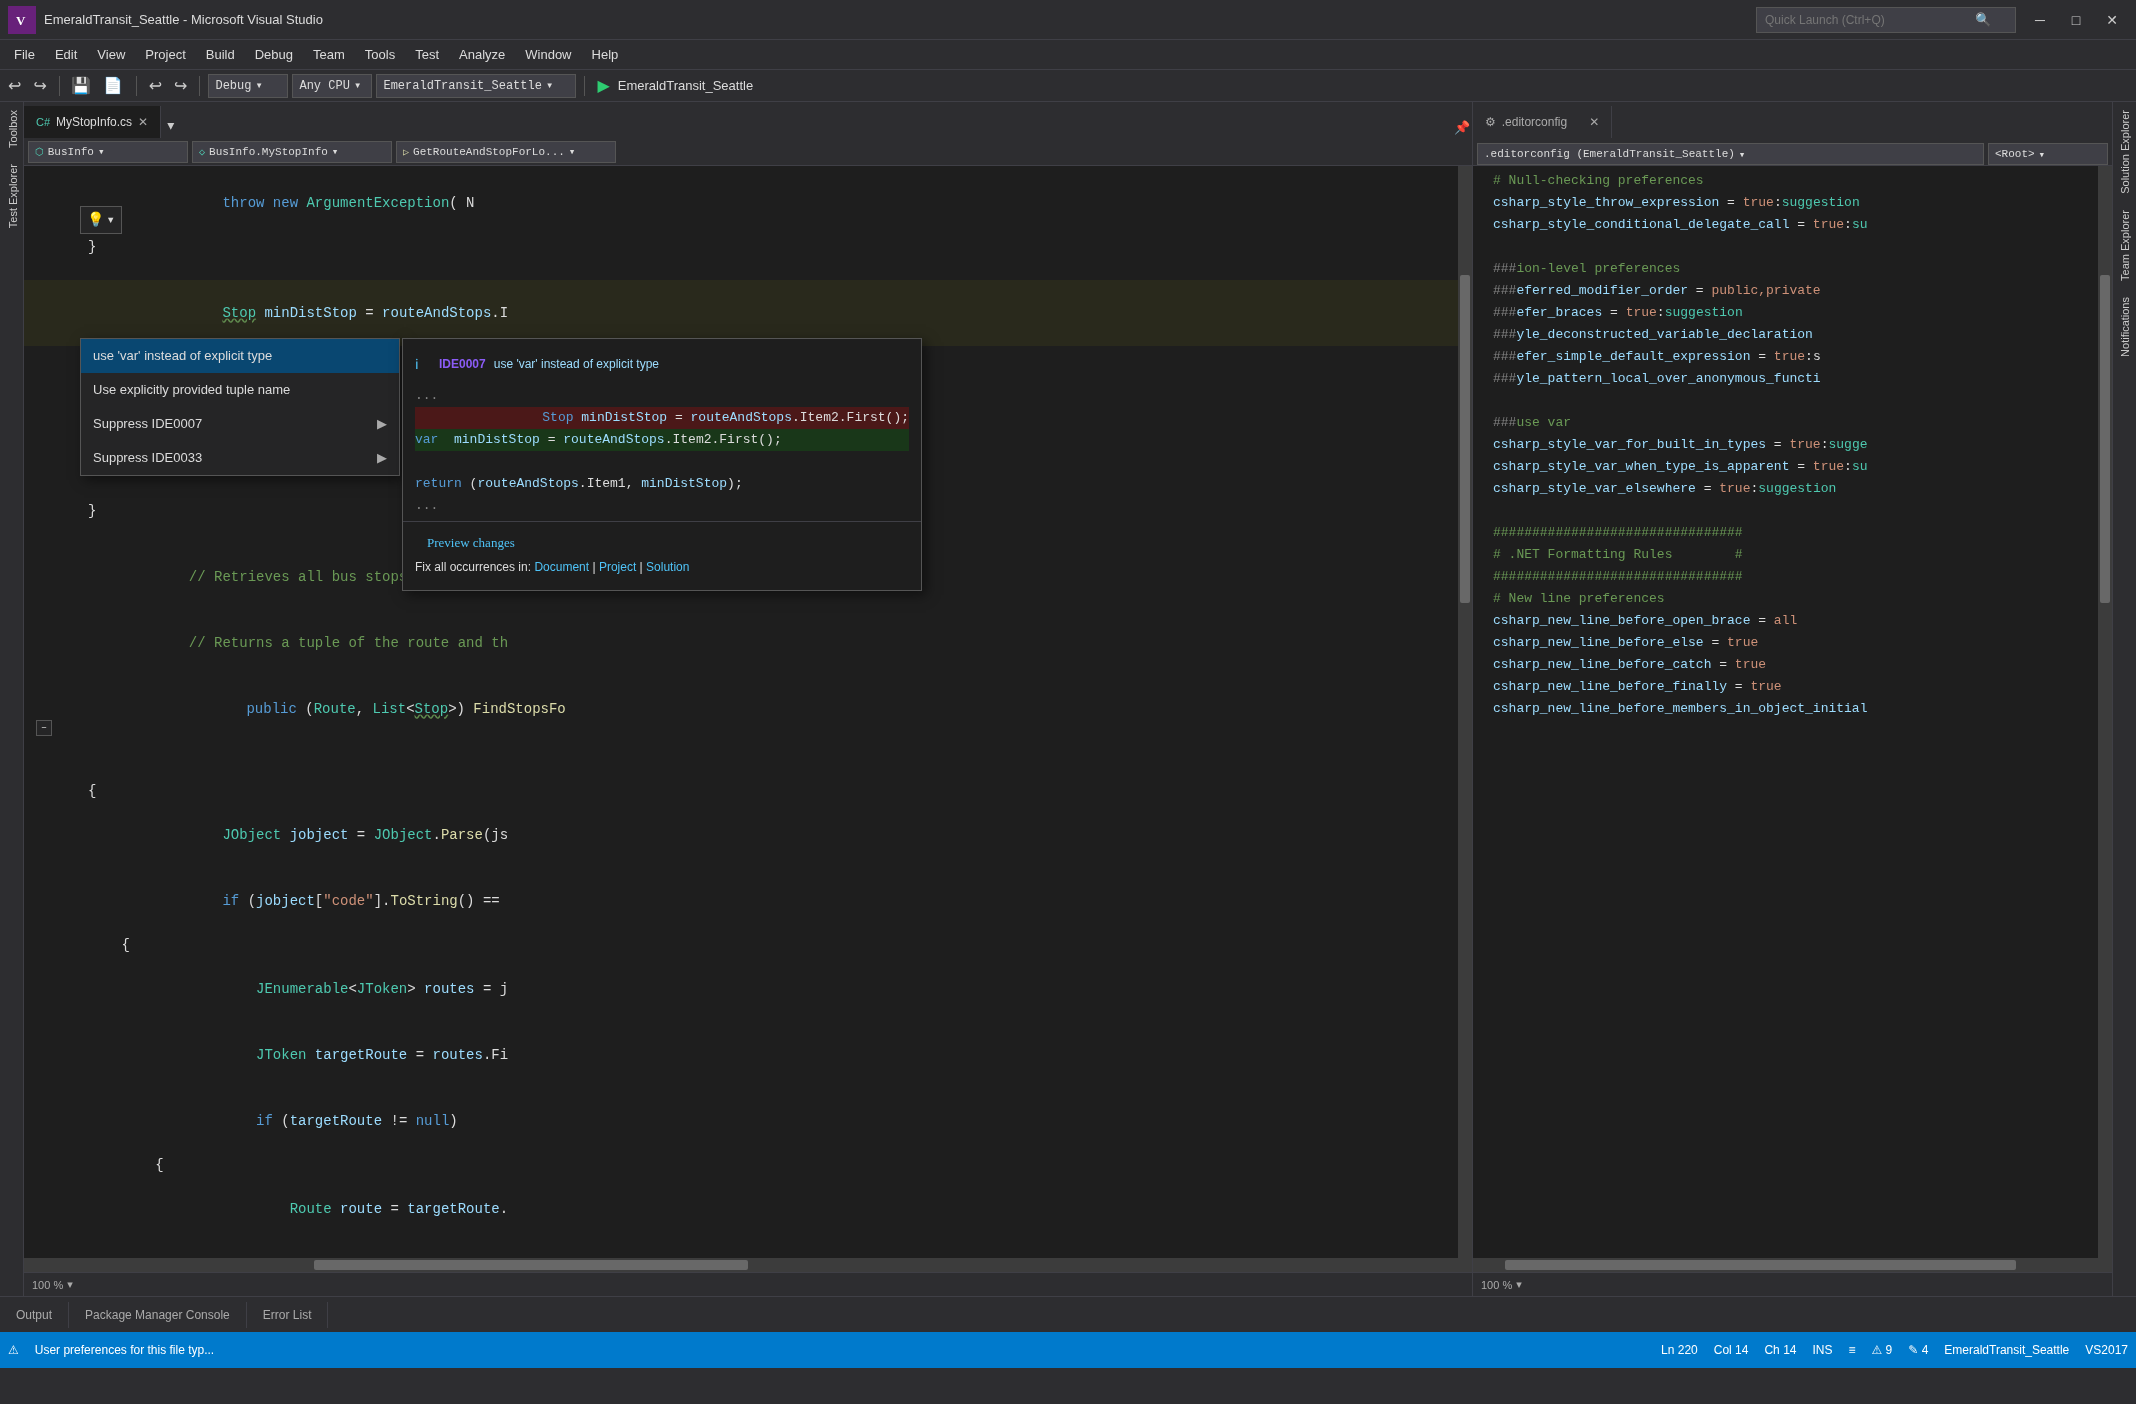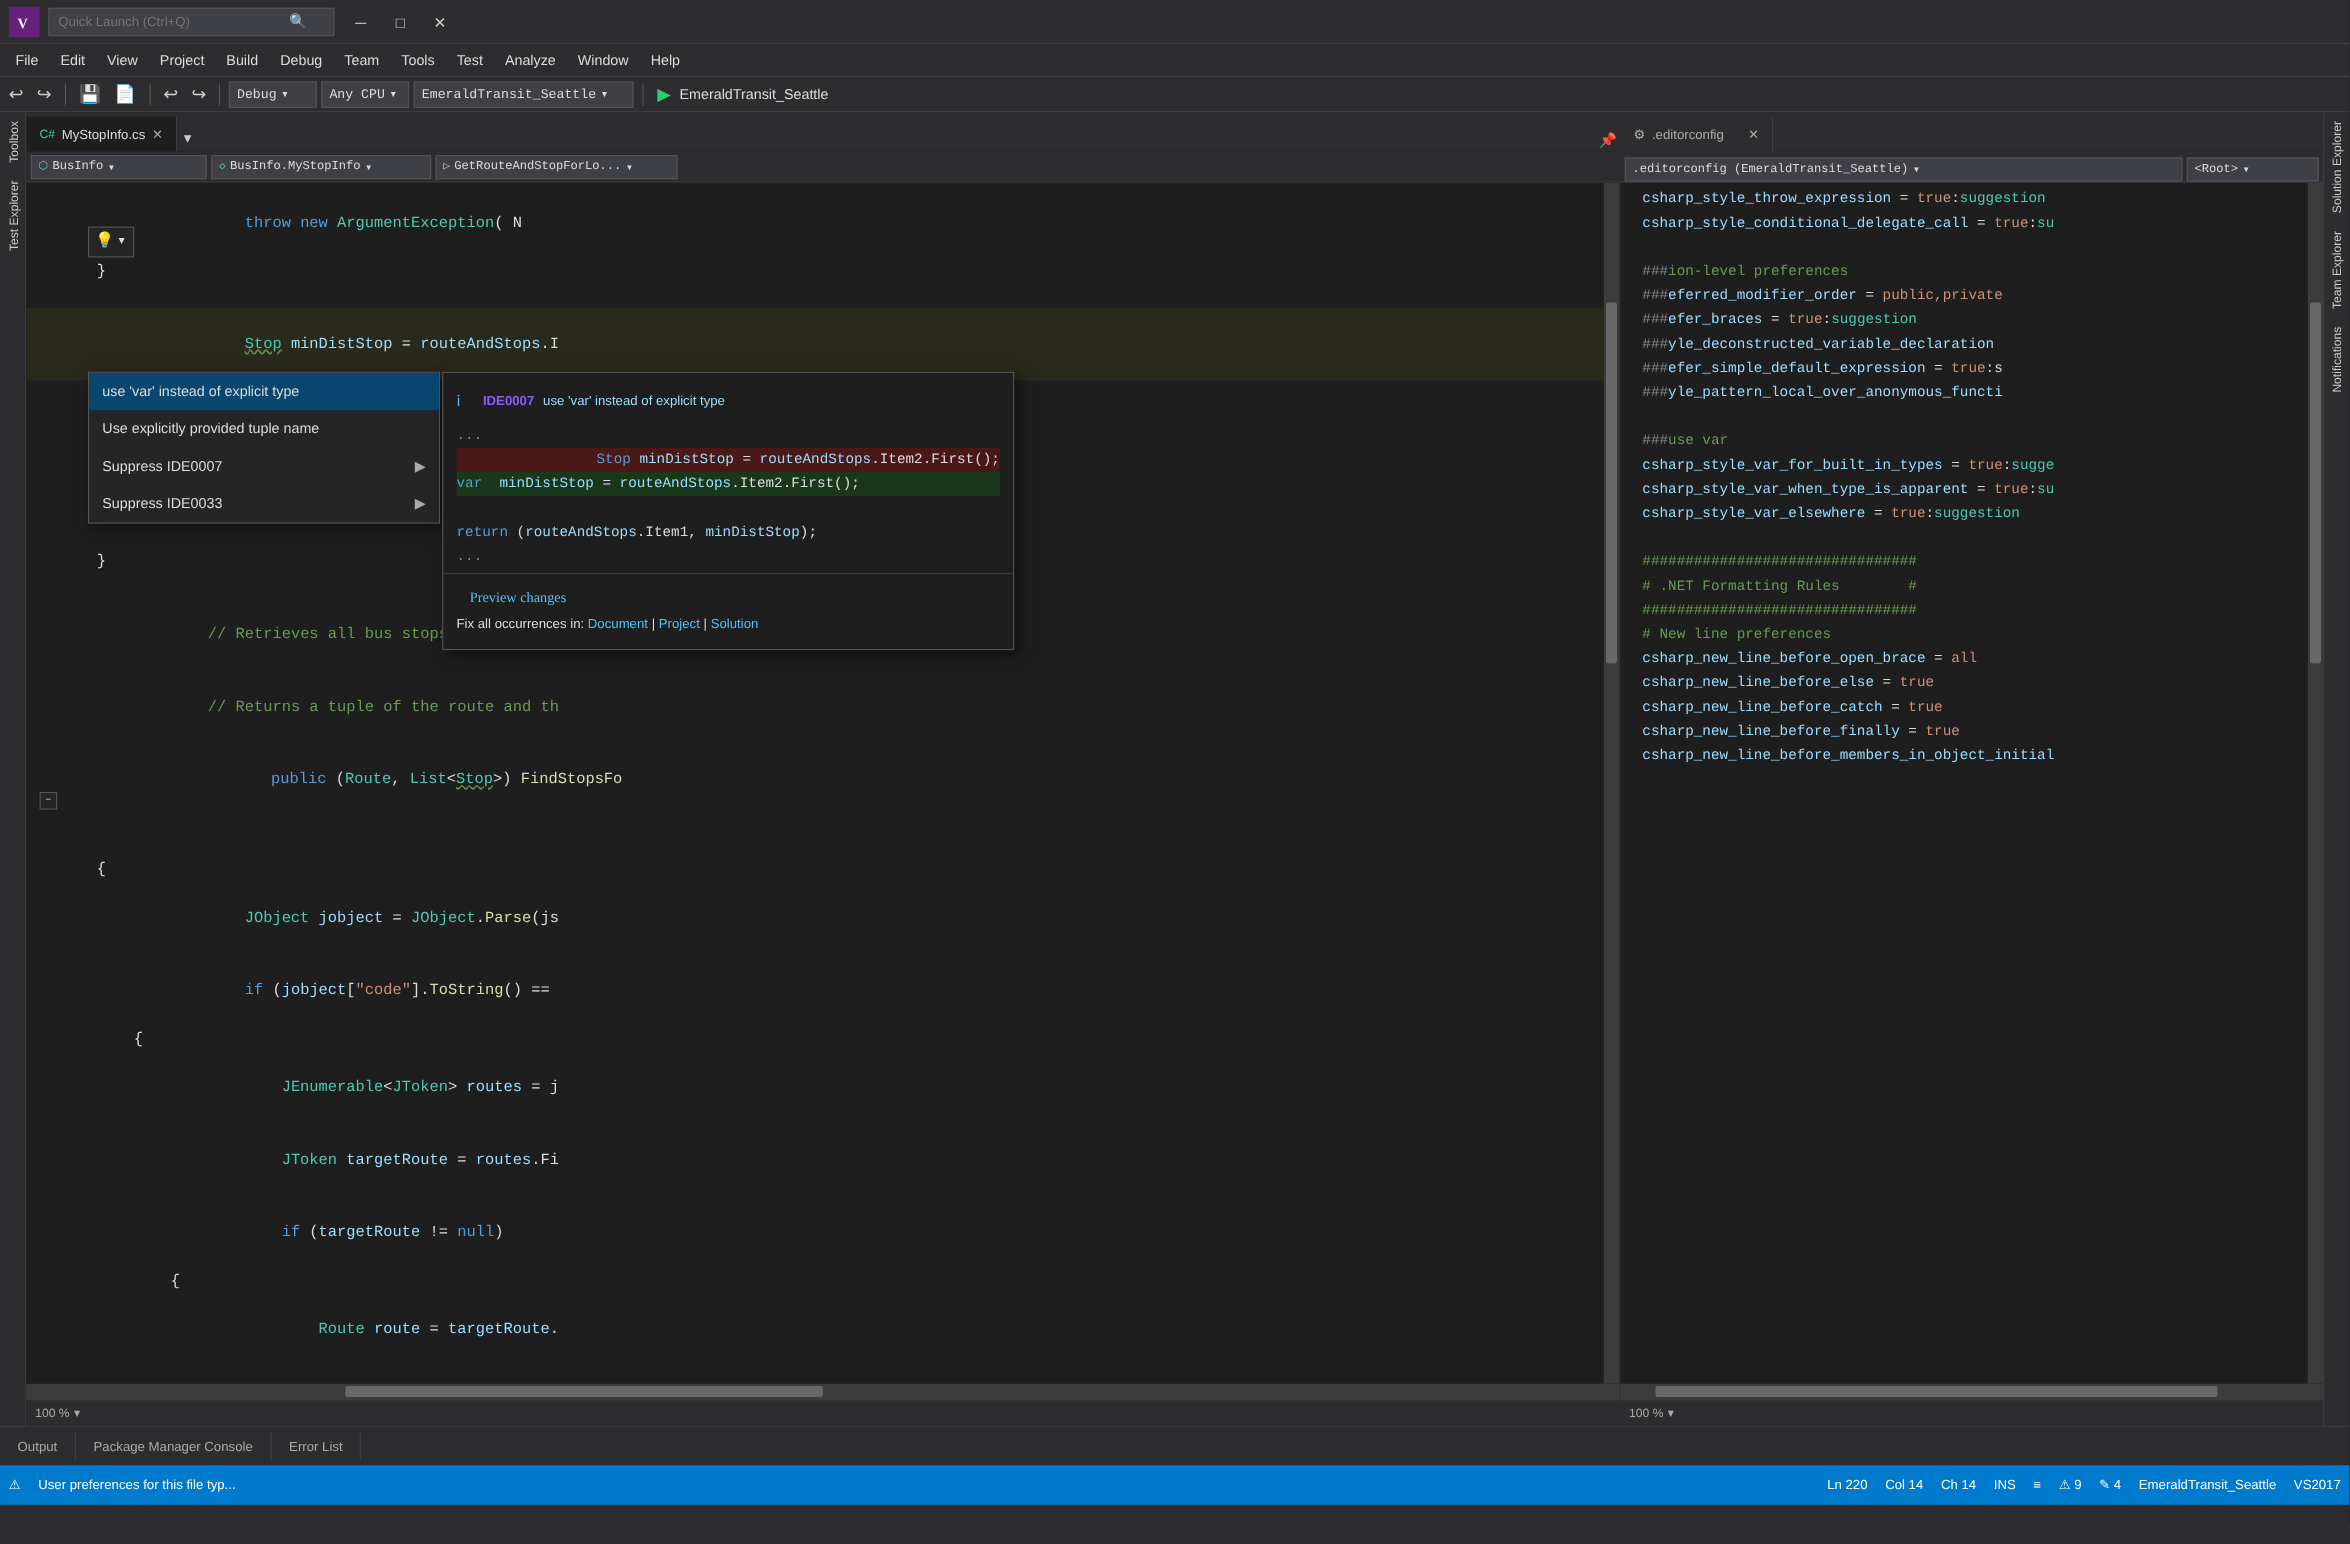--- a/index.html
+++ b/index.html
@@ -489,20 +489,21 @@
 </head>
 <body>
 
 <div class="title-bar">
   <div class="title-bar-logo">
     <svg width="20" height="20" viewBox="0 0 20 20">
       <rect width="20" height="20" fill="#68217a"></rect>
       <text x="4" y="15" font-size="13" fill="white" font-family="Consolas">V</text>
     </svg>
   </div>
+  <span class="title-bar-text">EmeraldTransit_Seattle - Microsoft Visual Studio</span>
   <div class="title-bar-search">
     <input type="text" placeholder="Quick Launch (Ctrl+Q)" style="">
     <span>🔍</span>
   </div>
   <div class="window-controls">
     <button class="window-btn">─</button>
     <button class="window-btn">□</button>
     <button class="window-btn close">✕</button>
   </div>
 </div>
@@ -820,20 +821,23 @@
       <div class="nav-dropdown" style="width:120px;">
         <span>&lt;Root&gt;</span>
         <span>▾</span>
       </div>
     </div>
 
     <div class="right-code">
       <div style="padding:0 12px;font-size:13px;line-height:22px;">
 
         <div class="code-line">
+          <span class="comment"># Null-checking preferences</span>
+        </div>
+        <div class="code-line">
           <span style="color:#9cdcfe">csharp_style_throw_expression</span><span> = </span><span style="color:#ce9178">true</span><span>:</span><span style="color:#4ec9b0">suggestion</span>
         </div>
         <div class="code-line">
           <span style="color:#9cdcfe">csharp_style_conditional_delegate_call</span><span> = </span><span style="color:#ce9178">true</span><span>:</span><span style="color:#4ec9b0">su</span>
         </div>
         <div class="code-line">&nbsp;</div>
         <div class="code-line">
           <span style="color:#858585">###</span><span class="comment">ion-level preferences</span>
         </div>
         <div class="code-line">

